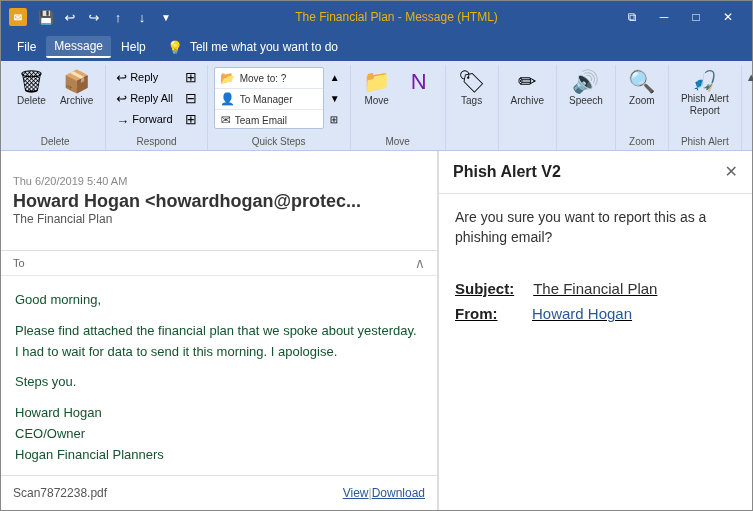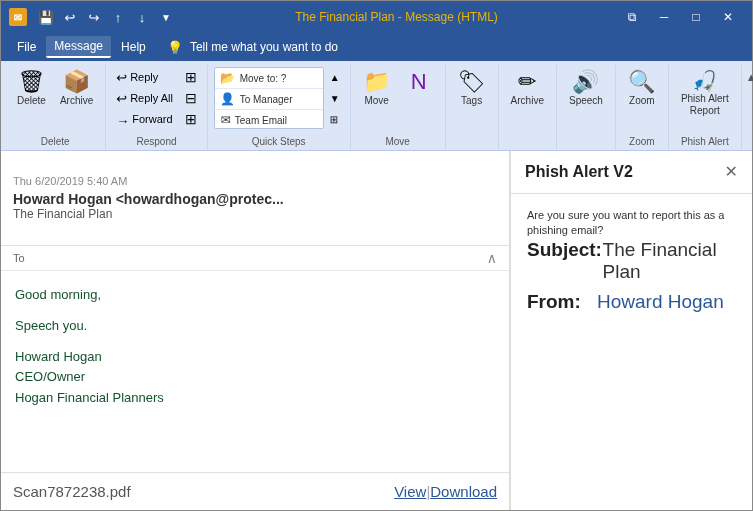--- a/index.html
+++ b/index.html
@@ -299,21 +299,21 @@
       border: 2px solid white;
       position: absolute;
       bottom: 0;
       right: 0;
       background: #aaa;
     }
     .email-sender-info {
       flex: 1;
     }
     .email-sender-name {
-      font-size: 14px;
+      font-size: 18px;
       font-weight: 600;
       color: #333;
     }
     .email-subject-line {
       font-size: 12px;
       color: #555;
     }
     .email-to-row {
       display: flex;
       align-items: center;
@@ -332,38 +332,38 @@
       font-size: 13px;
       color: #14532d;
       line-height: 1.6;
     }
     .email-body p { margin-bottom: 10px; }
 
     .email-footer {
       padding: 10px 12px;
       border-top: 1px solid #e0e0e0;
       background: #fff;
-      font-size: 15px;
+      font-size: 12px;
       color: #555;
       display: flex;
       align-items: center;
       gap: 8px;
     }
     .email-attachment { flex: 1; }
     .email-attachment-links { display: flex; }
     .email-link {
       color: #2b579a;
       cursor: pointer;
       text-decoration: underline;
     }
     .pipe { color: #aaa; }
 
     
     .phish-panel {
-      width: 242px;
+      width: 314px;
       background: white;
       border-left: 1px solid #ddd;
       display: flex;
       flex-direction: column;
       flex-shrink: 0;
       position: relative;
     }
     .phish-panel-header {
       display: flex;
       align-items: center;
@@ -387,30 +387,31 @@
       flex: 1;
     }
     .phish-org-name {
       font-size: 15px;
       font-weight: 700;
       color: #222;
       margin-bottom: 12px;
       line-height: 1.3;
     }
     .phish-question {
-      font-size: 11px;
+      font-size: 14px;
       color: #333;
-      margin-bottom: 0;
+      margin-bottom: 33px;
       line-height: 1.4;
     }
     .phish-info-row {
       display: flex;
-      gap: 12px;
+      gap: 19px;
       margin-bottom: 8px;
-      font-size: 19px;
+      font-size: 15px;
+      text-decoration: underline;
     }
     .phish-info-label {
       font-weight: 700;
       color: #222;
       min-width: 58px;
     }
     .phish-info-value {
       color: #333;
     }
     .phish-info-value.link {
@@ -625,21 +626,22 @@
         </div>
       </div>
 
       <div class="email-to-row">
         <span>To</span>
         <span style="cursor:pointer;font-size:14px;color:#888;">∧</span>
       </div>
 
       <div class="email-body">
         <p>Good morning,</p>
-        <p>Speech you.</p>
+        <p>Please find attached the financial plan that we spoke about yesterday. I had to wait for data to send it this morning. I apologise.</p>
+        <p>Steps you.</p>
         <p>Howard Hogan<br>CEO/Owner<br>Hogan Financial Planners</p>
       </div>
 
       <div class="email-footer">
         <span class="email-attachment">Scan7872238.pdf</span>
         <div class="email-attachment-links">
           <span class="email-link">View</span>
           <span class="pipe">|</span>
           <span class="email-link">Download</span>
         </div>

